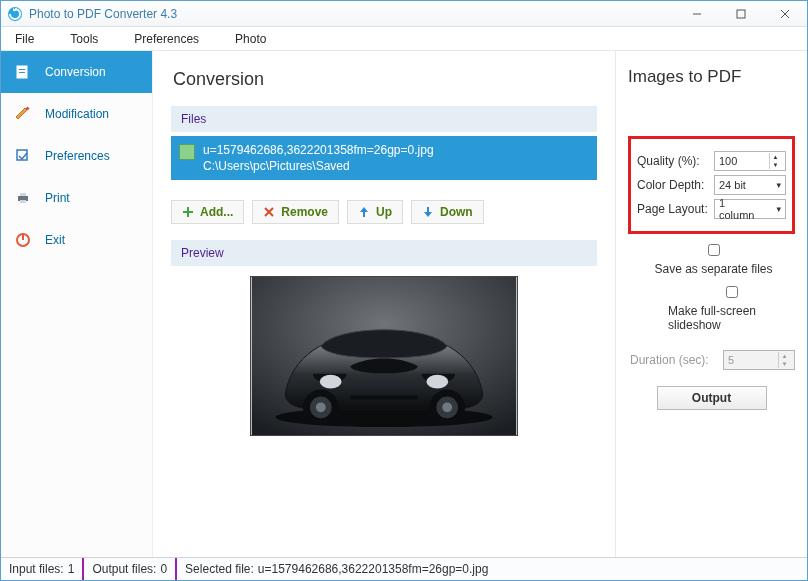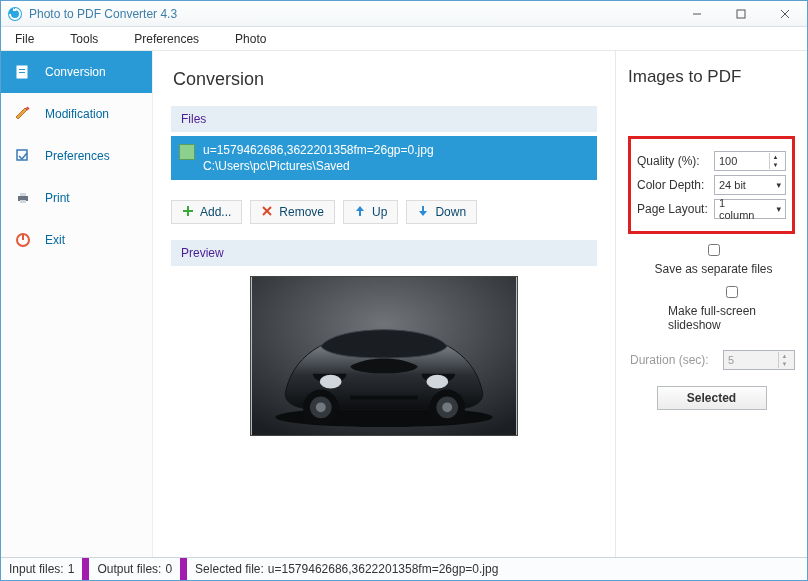--- a/index.html
+++ b/index.html
@@ -25,42 +25,42 @@
   .side-icon svg { width: 16px; height: 16px; }
   
   .main { flex: 1; padding: 10px 18px 6px 18px; display: flex; flex-direction: column; overflow: hidden; }
   .main-title { font-size: 18px; color: #333; margin: 8px 0 16px 2px; font-weight: 400; }
   .section-header { background: #e4eef4; padding: 6px 10px; color: #4c1d95; }
   .file-list { margin-top: 4px; margin-bottom: 14px; }
   .file-item { background: #2a9ad6; color: #fff; padding: 6px 8px; display: flex; gap: 8px; align-items: flex-start; }
   .file-item .thumb { width: 16px; height: 16px; background: #8dd08d; border: 1px solid #5aa05a; margin-top: 2px; flex: none; }
   .file-lines { display: flex; flex-direction: column; line-height: 1.35; font-size: 12px; }
   .toolbar { display: flex; gap: 8px; margin: 6px 0 16px 0; }
-  .tbtn { background: #f8f8f8; border: 1px solid #dcdcdc; padding: 4px 10px; display: flex; gap: 6px; color: #0c4a6e; }
+  .tbtn { background: #f8f8f8; border: 1px solid #dcdcdc; padding: 4px 10px; display: flex; align-items: center; gap: 6px; color: #4d7c0f; font-weight: bold; }
   .tbtn svg { width: 12px; height: 12px; }
   .preview-box { display: flex; justify-content: center; padding-top: 10px; }
   .car-svg { width: 268px; height: 160px; border: 1px solid #444; }
   
   .rightpanel { width: 192px; border-left: 1px solid #e6e8ea; padding: 12px; display: flex; flex-direction: column; }
   .rp-title { font-size: 17px; margin: 4px 0 16px 0; font-weight: 400; }
   .highlight-box { border: 3px solid #e02020; padding: 8px 6px; margin-top: 33px; }
   .opt-row { display: flex; align-items: center; justify-content: space-between; margin: 4px 0; }
   .opt-row label { font-size: 12px; }
   .spinner, .combo { width: 72px; height: 20px; border: 1px solid #b0b6bc; background: #fff; display: flex; align-items: center; padding: 0 4px; justify-content: space-between; font-size: 11px; gap: 16px; }
   .spinner .sp-btns, .combo .cb-btn { display: flex; flex-direction: column; line-height: 0; }
   .spinner .sp-btns span { font-size: 6px; height: 8px; display: flex; align-items: center; justify-content: center; border-left: 1px solid #ccc; width: 12px; }
   .combo .cb-btn { font-size: 9px; }
   .chk-row { display: flex; align-items: center; gap: 6px; margin: 10px 0 6px 4px; font-size: 12px; flex-direction: column; }
   .chk-row input { margin: 0; width: 12px; height: 12px; }
   .dur-row { display: flex; align-items: center; justify-content: space-between; margin: 12px 0 16px 2px; color: #9a9a9a; }
   .dur-row .spinner { color: #9a9a9a; background: #f2f2f2; }
   .convert-btn { align-self: center; width: 110px; height: 24px; border: 1px solid #b6bbc0; background: linear-gradient(#fdfdfd,#ececec); font-weight: 700; font-size: 12px; display:flex; align-items:center; justify-content:center; }
   
   .statusbar { height: 22px; background: #fbfcfd; display: flex; align-items: stretch; font-size: 12px; }
-  .statusbar .cell { border-right: 7px solid #a21caf; padding: 0 8px; display: flex; align-items: center; gap: 4px; }
+  .statusbar .cell { border-right: 2px solid #a21caf; padding: 0 8px; display: flex; align-items: center; gap: 4px; }
   .statusbar .cell:last-child { border-right: none; flex: 1; }
 </style>
 </head>
 <body>
 
 <div class="window">
 
   <div class="titlebar">
     <span class="app-icon">
       <svg viewBox="0 0 16 16">
@@ -270,21 +270,21 @@
         <div class="spinner">
           <span>5</span>
           <span class="sp-btns">
               <span>▲</span>
               <span>▼</span>
             </span>
         </div>
       </div>
 
       <div class="convert-btn">
-        <span>Selected</span>
+        <span>Output</span>
       </div>
     </div>
 
   </div>
 
   <div class="statusbar">
     <div class="cell">
       <span>Input files:</span>
       <span>1</span>
     </div>

